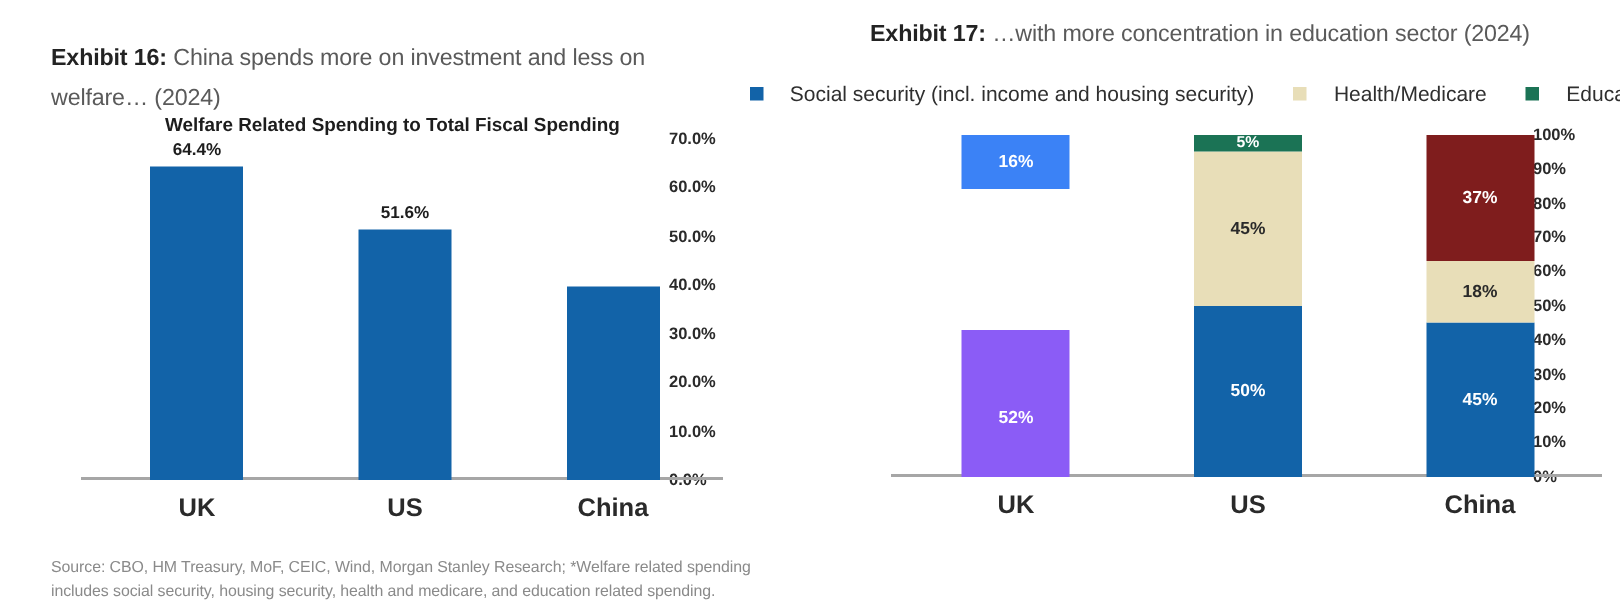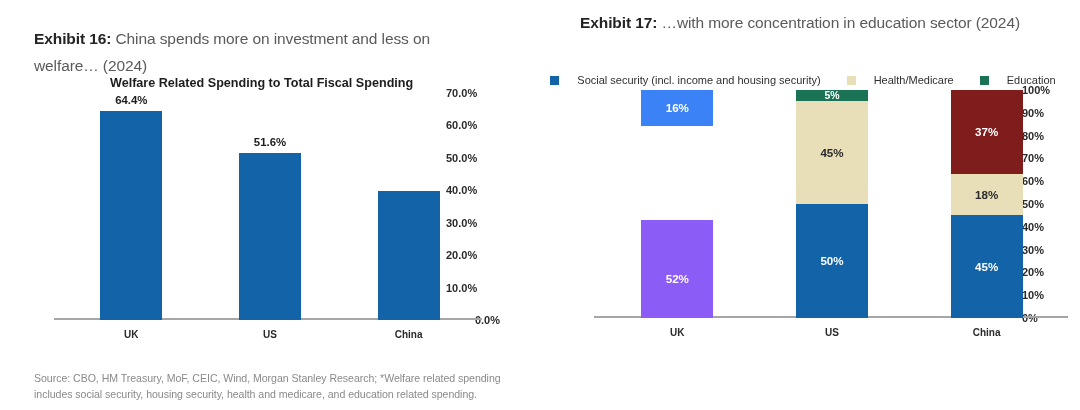--- a/index.html
+++ b/index.html
@@ -50,24 +50,23 @@
     align-items: center;
     justify-content: center;
     gap: 26px;
     margin-top: 18px;
     padding-right: 20px;
   }
   .legend-item {
     display: flex;
     align-items: center;
     gap: 18px;
-    font-size: 11px;
+    font-size: 14px;
     color: #2f2f2f;
     white-space: nowrap;
-    margin-top: 20px;
   }
   .legend-swatch {
     width: 9px;
     height: 9px;
     display: inline-block;
     flex: 0 0 auto;
   }
 
   
   .chart {
@@ -135,21 +134,21 @@
     font-size: 11.6px;
     font-weight: bold;
     white-space: nowrap;
   }
   .x-label {
     position: absolute;
     width: 160px;
     text-align: center;
     left: 50%;
     transform: translateX(-50%);
-    font-size: 10px;
+    font-size: 17px;
     font-weight: bold;
     color: #2a2a2a;
     white-space: nowrap;
   }
 
   
   .source {
     position: absolute;
     font-size: 10.6px;
     line-height: 16px;
@@ -173,21 +172,21 @@
     <div class="chart" id="chart-left" style="position: absolute; left: 0px; top: 78px; width: 500px; height: 270px;">
       <div class="chart-title" id="left-chart-title" style="left: 110px; top: -2px;">Welfare Related Spending to Total Fiscal Spending</div>
       <div class="y-axis" id="left-y-axis">
           <div class="y-tick" style="top: 15px; width: 54px;">70.0%</div>
           <div class="y-tick" style="top: 47.4286px; width: 54px;">60.0%</div>
           <div class="y-tick" style="top: 79.8571px; width: 54px;">50.0%</div>
           <div class="y-tick" style="top: 112.286px; width: 54px;">40.0%</div>
           <div class="y-tick" style="top: 144.714px; width: 54px;">30.0%</div>
           <div class="y-tick" style="top: 177.143px; width: 54px;">20.0%</div>
           <div class="y-tick" style="top: 209.571px; width: 54px;">10.0%</div>
-          <div class="y-tick" style="top: 242px; width: 54px; text-align: right;">0.0%</div>
+          <div class="y-tick" style="top: 242px; width: 54px;">0.0%</div>
         </div>
       <div class="plot" id="left-plot" style="left: 62px; top: 15px; width: 416px; height: 227px;">
           <div class="baseline" style="left: -8px; width: 428px; bottom: 0px;"></div>
           <div class="bar" style="left: 38.3333px; width: 62px; height: 208.84px; background: rgb(18, 99, 168);"></div>
           <div class="bar-value-out" style="left: 69.3333px; top: 1.16px;">64.4%</div>
           <div class="x-label" style="left: 69.3333px; top: 236px;">UK</div>
           <div class="bar" style="left: 177px; width: 62px; height: 167.331px; background: rgb(18, 99, 168);"></div>
           <div class="bar-value-out" style="left: 208px; top: 42.6686px;">51.6%</div>
           <div class="x-label" style="left: 208px; top: 236px;">US</div>
           <div class="bar" style="left: 315.667px; width: 62px; height: 128.741px; background: rgb(18, 99, 168);"></div>

